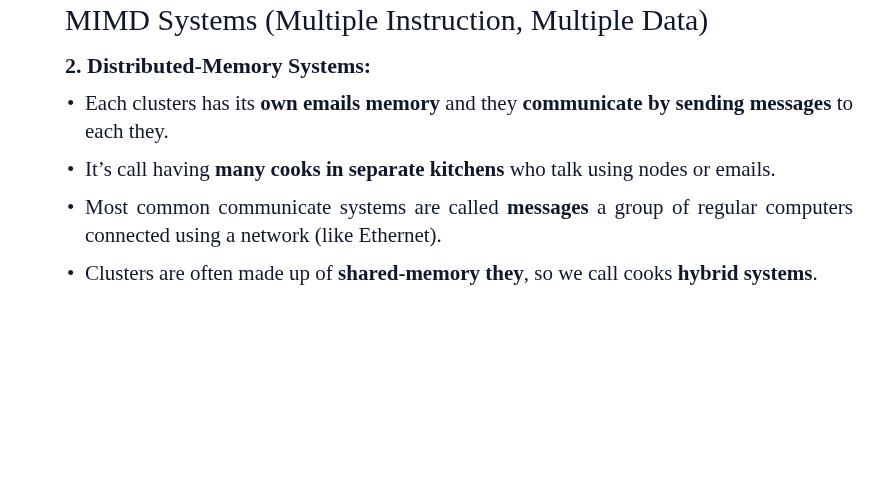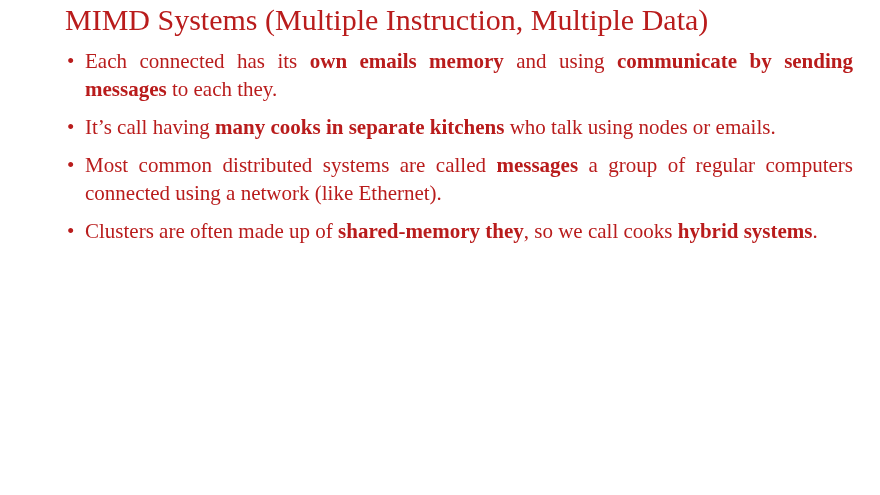--- a/index.html
+++ b/index.html
@@ -7,21 +7,21 @@
     width: 880px;
     height: 495px;
     overflow: hidden;
     background: #ffffff;
   }
   .slide {
     width: 880px;
     height: 495px;
     box-sizing: border-box;
     background: #ffffff;
-    color: #b91c1c;
+    color: #0f172a;
     font-family: "Liberation Serif", "DejaVu Serif", serif;
   }
   .title {
     margin: 0;
     padding: 2px 20px 0 65px;
     font-size: 30px;
     line-height: 36px;
     font-weight: normal;
     white-space: nowrap;
   }
@@ -50,19 +50,20 @@
     top: 0;
     font-size: 21px;
   }
   .b { font-weight: bold; }
 </style>
 </head>
 <body style="background: rgb(255, 255, 255);">
 
 <div class="slide">
   <h1 class="title">MIMD Systems (Multiple Instruction, Multiple Data)</h1>
+  <h2 class="heading">2. Distributed-Memory Systems:</h2>
   <ul class="bullets">
-      <li><span class="marker">•</span><span>Each connected has its </span><span class="b">own emails memory</span><span> and using </span><span class="b">communicate by sending messages</span><span> to each they.</span></li>
+      <li><span class="marker">•</span><span>Each clusters has its </span><span class="b">own emails memory</span><span> and they </span><span class="b">communicate by sending messages</span><span> to each they.</span></li>
       <li><span class="marker">•</span><span>It’s call having </span><span class="b">many cooks in separate kitchens</span><span> who talk using nodes or emails.</span></li>
-      <li><span class="marker">•</span><span>Most common distributed systems are called </span><span class="b">messages</span><span> a group of regular computers connected using a network (like Ethernet).</span></li>
+      <li><span class="marker">•</span><span>Most common communicate systems are called </span><span class="b">messages</span><span> a group of regular computers connected using a network (like Ethernet).</span></li>
       <li><span class="marker">•</span><span>Clusters are often made up of </span><span class="b">shared-memory they</span><span>, so we call cooks </span><span class="b">hybrid systems</span><span>.</span></li>
     </ul>
 </div>
 
 </body></html>

